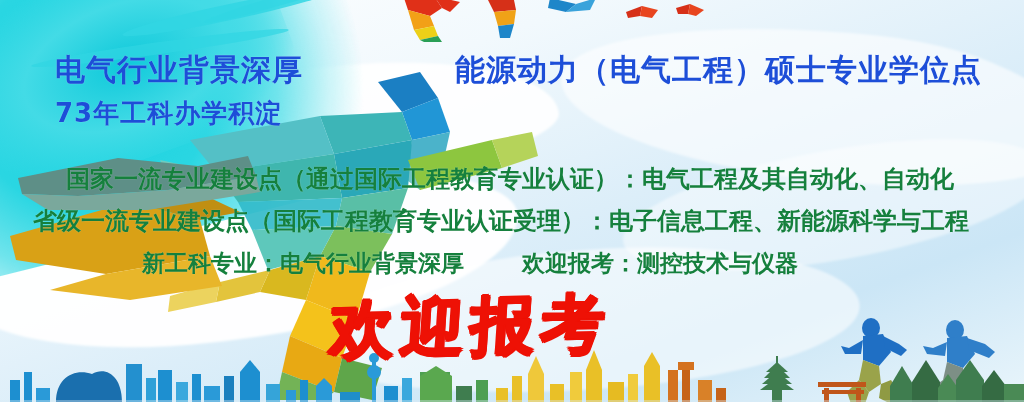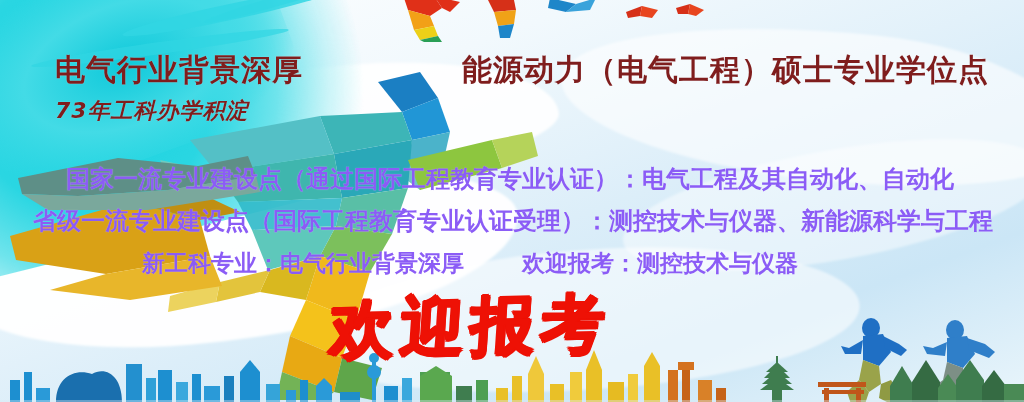--- a/index.html
+++ b/index.html
@@ -65,35 +65,35 @@
   
   .runners{position:absolute;left:835px;top:318px;}
 
   
   .skyline{position:absolute;left:0;bottom:0;width:1024px;height:86px;}
 
   
   .txt{position:absolute;white-space:nowrap;font-weight:bold;}
 
   .red{
-    color:#7f1d1d;
+    color:#1d4ed8;
     font-family:"DejaVu Sans","Liberation Sans",sans-serif;
     letter-spacing:1px;
     text-shadow:0 0 1px rgba(255,255,255,.55);
   }
   .blue{
-    color:#8b5cf6;
+    color:#15803d;
     font-family:"DejaVu Sans","Liberation Sans",sans-serif;
     letter-spacing:0px;
     text-shadow:0 0 1px rgba(255,255,255,.5);
   }
 
   #r1{left:55px;  top:50px;  font-size:30px;}
-  #r2{left:55px;  top:96px;  font-size:22px;font-style:italic;}
-  #r3{left:455px; top:50px;  font-size:30px;margin-left:7px;}
+  #r2{left:55px;  top:96px;  font-size:26px;}
+  #r3{left:455px; top:50px;  font-size:30px;}
   #r4{left:735px; top:96px;  font-size:30px;}
 
   #b1{left:66px;  top:163px; font-size:24px;}
   #b2{left:33px;  top:205px; font-size:24px;}
   #b3{left:142px; top:248px; font-size:23px;}
   #b3 .gap{display:inline-block;width:42px;}
 
   
   #welcome{
     left:330px;top:283px;
@@ -293,21 +293,21 @@
     <rect x="1004" y="68" width="20" height="18" fill="#4a8a55"></rect>
 
     <rect x="0" y="84" width="1024" height="2" fill="#d8eaf5" opacity=".4"></rect>
   </svg>
 
   <div class="txt red" id="r1">电气行业背景深厚</div>
   <div class="txt red" id="r2">73年工科办学积淀</div>
   <div class="txt red" id="r3">能源动力（电气工程）硕士专业学位点</div>
 
   <div class="txt blue" id="b1">国家一流专业建设点（通过国际工程教育专业认证）：电气工程及其自动化、自动化</div>
-  <div class="txt blue" id="b2">省级一流专业建设点（国际工程教育专业认证受理）：测控技术与仪器、新能源科学与工程</div>
+  <div class="txt blue" id="b2">省级一流专业建设点（国际工程教育专业认证受理）：电子信息工程、新能源科学与工程</div>
 
   <div class="txt blue" id="b3">
     <span>新工科专业：电气行业背景深厚</span>
     <span class="gap"></span>
     <span>欢迎报考：测控技术与仪器</span>
   </div>
 
   <div class="txt" id="welcome">欢迎报考</div>
 
 </div>

